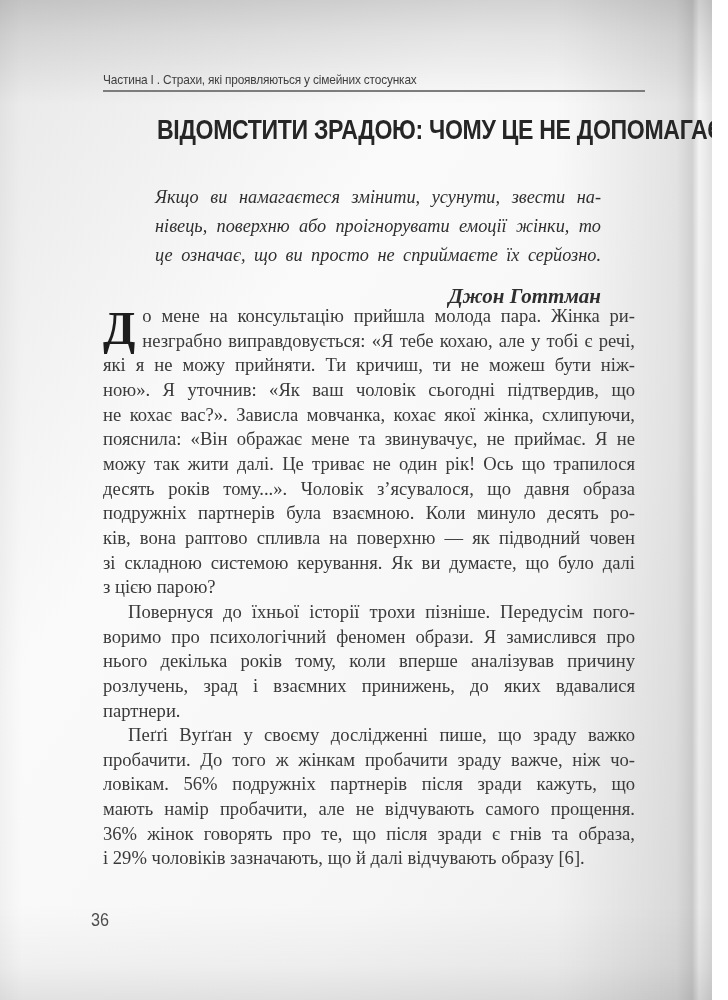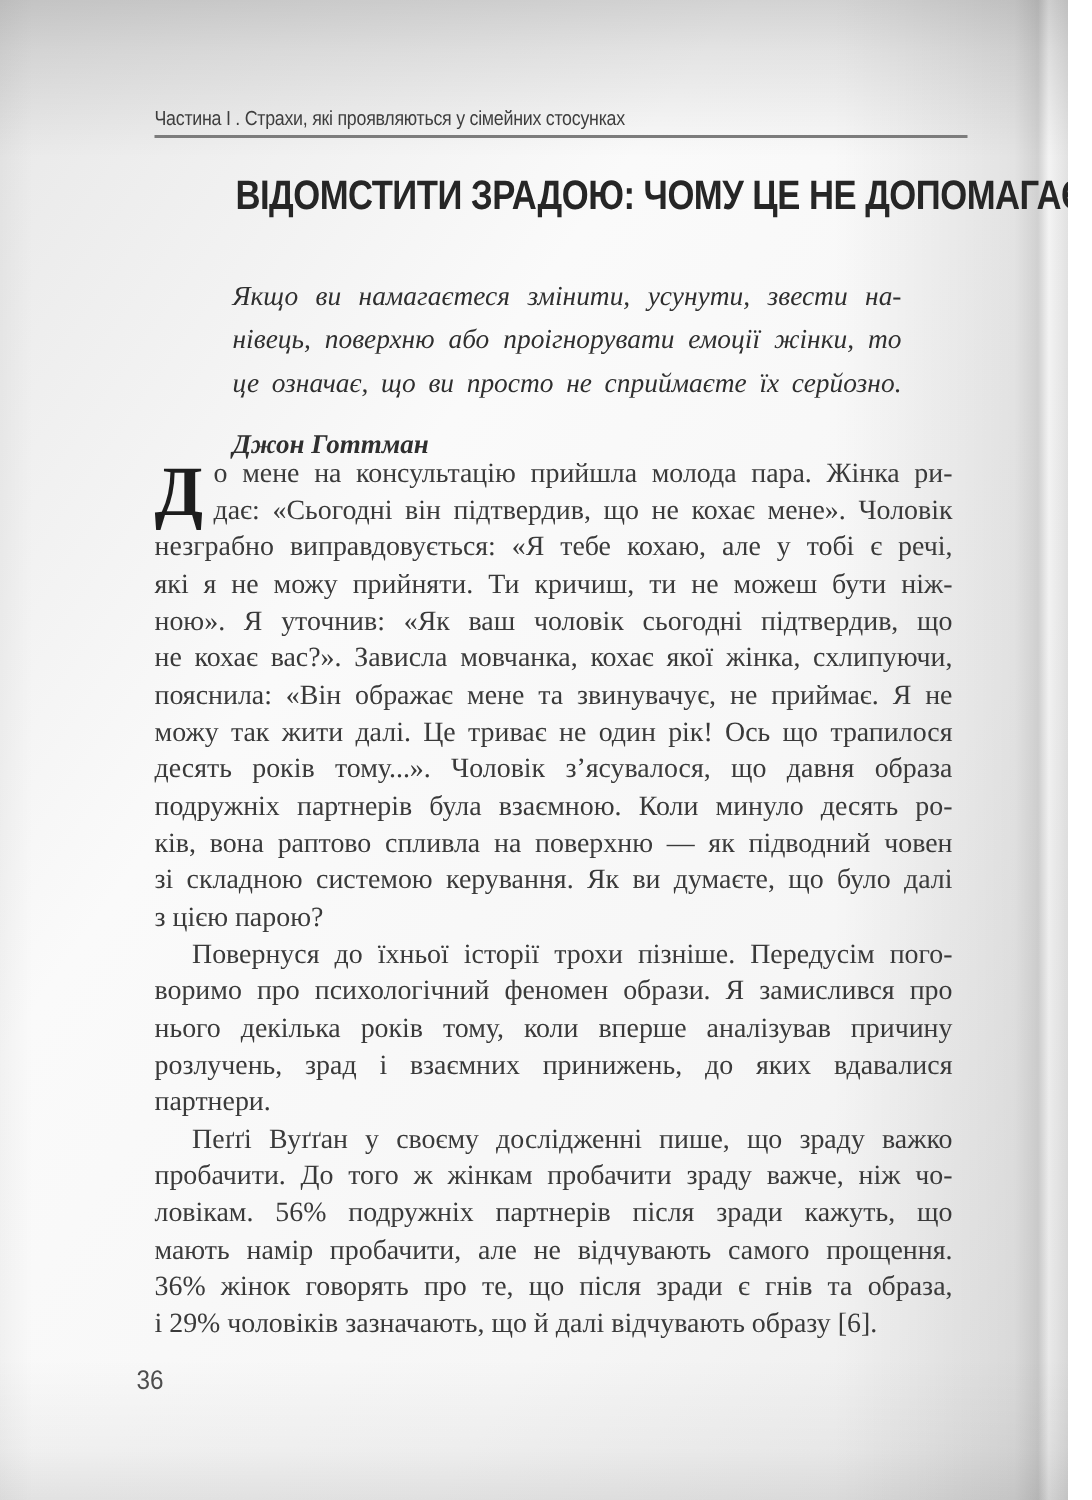--- a/index.html
+++ b/index.html
@@ -65,24 +65,24 @@
     line-height: 29px;
     color: #2f2f2f;
   }
   .epigraph .eline {
     text-align: justify;
     text-align-last: justify;
     white-space: normal;
   }
   .epigraph .attribution {
     margin-top: 12px;
-    text-align: left;
+    text-align: right;
     font-weight: 700;
     font-style: italic;
-    font-size: 18px;
+    font-size: 21px;
   }
 
   
   .body-text {
     position: absolute;
     top: 304px; left: 103px;
     width: 532px;
     font-size: 18.6px;
     line-height: 24.65px;
     color: #3a3a3a;
@@ -138,21 +138,20 @@
   <div class="epigraph">
     <div class="eline">Якщо ви намагаєтеся змінити, усунути, звести на-</div>
     <div class="eline">нівець, поверхню або проігнорувати емоції жінки, то</div>
     <div class="eline">це означає, що ви просто не сприймаєте їх серйозно.</div>
     <div class="attribution">Джон Готтман</div>
   </div>
 
   <div class="body-text">
       <span class="dropcap">Д</span>
       <div class="line">о мене на консультацію прийшла молода пара. Жінка ри-</div>
-      <div class="line">дає: «Сьогодні він підтвердив, що не кохає мене». Чоловік</div>
       <div class="line">незграбно виправдовується: «Я тебе кохаю, але у тобі є речі,</div>
       <div class="line">які я не можу прийняти. Ти кричиш, ти не можеш бути ніж-</div>
       <div class="line">ною». Я уточнив: «Як ваш чоловік сьогодні підтвердив, що</div>
       <div class="line">не кохає вас?». Зависла мовчанка, кохає якої жінка, схлипуючи,</div>
       <div class="line">пояснила: «Він ображає мене та звинувачує, не приймає. Я не</div>
       <div class="line">можу так жити далі. Це триває не один рік! Ось що трапилося</div>
       <div class="line">десять років тому...». Чоловік з’ясувалося, що давня образа</div>
       <div class="line">подружніх партнерів була взаємною. Коли минуло десять ро-</div>
       <div class="line">ків, вона раптово спливла на поверхню — як підводний човен</div>
       <div class="line">зі складною системою керування. Як ви думаєте, що було далі</div>

